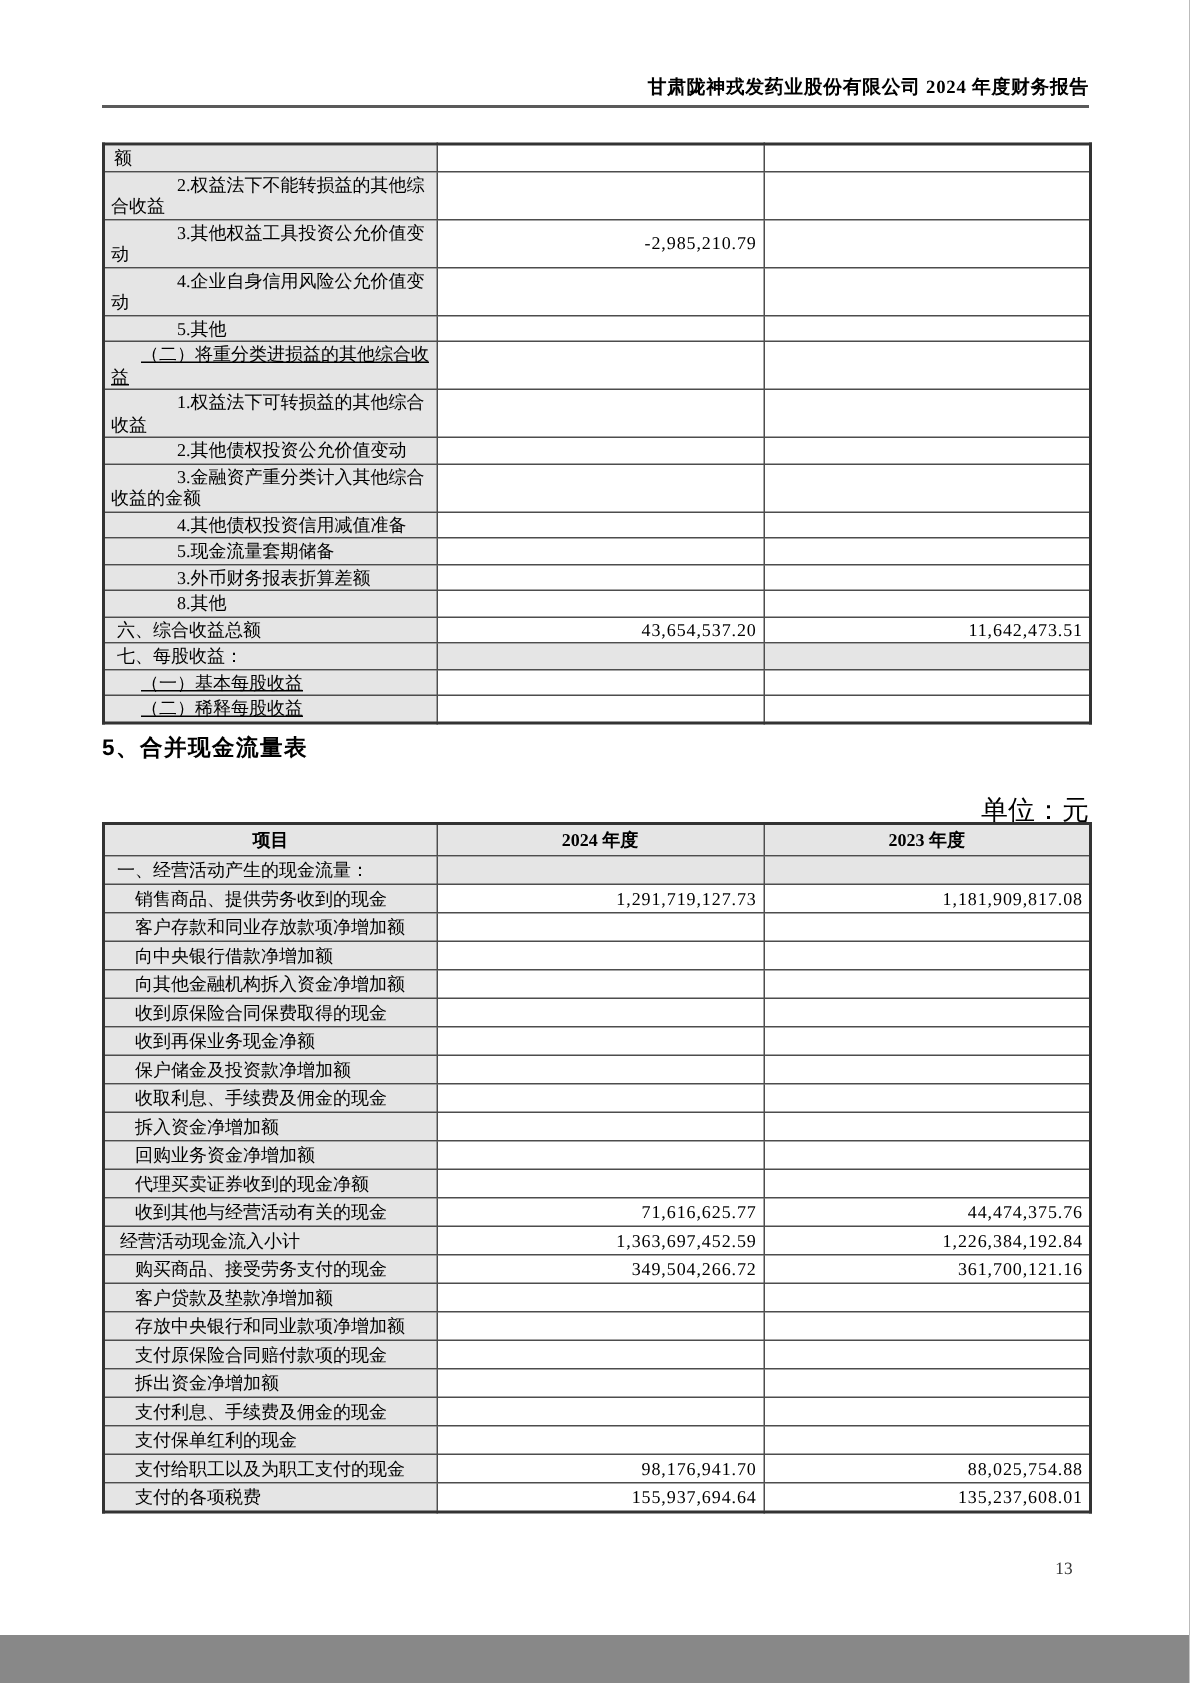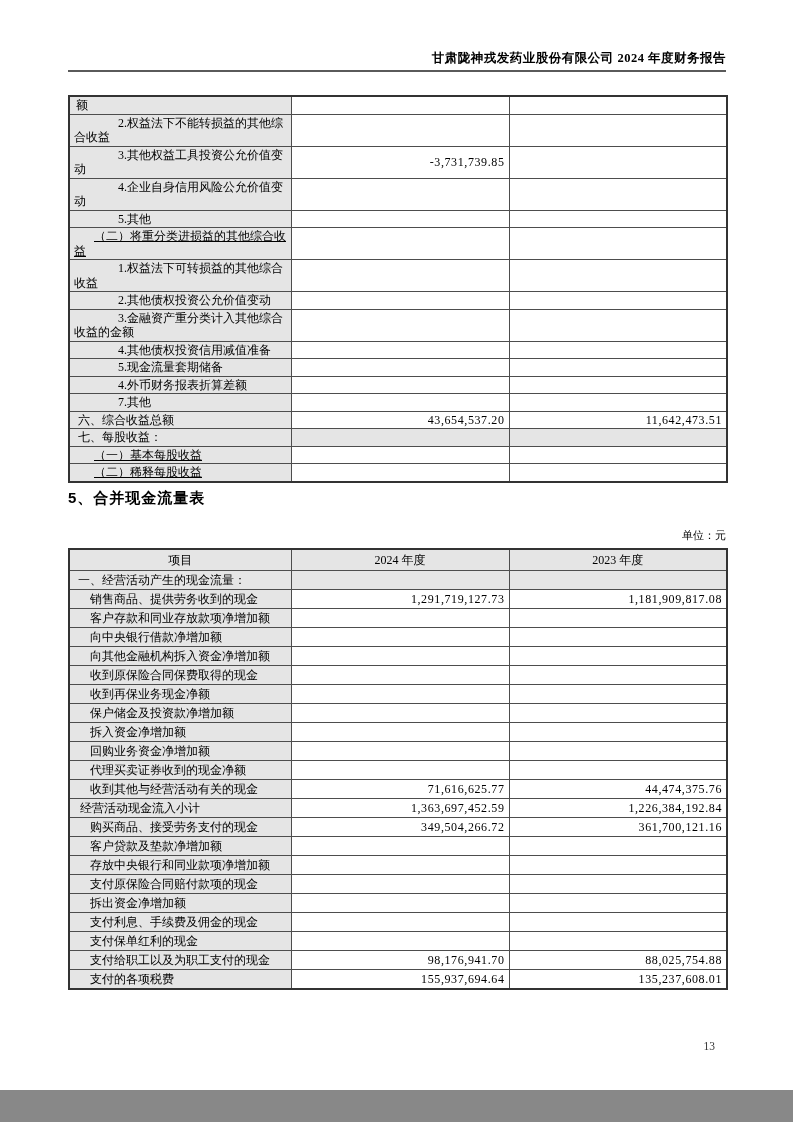--- a/index.html
+++ b/index.html
@@ -34,37 +34,37 @@
     word-break:break-all;
   }
   table.rpt{border:2px solid #333;}
   .t1{top:95px;}
   .t2{top:548px;}
   .t2 td{height:16px;}
   td.lab{background:#e5e5e5;text-align:left;}
   tr.shaded td{background:#e5e5e5;}
   td.num{text-align:right;padding-right:8px;letter-spacing:0.6px;background:#fff;}
   tr.shaded td.num{background:#e5e5e5;}
-  th.colhead{background:#e5e5e5;text-align:center;font-weight:normal;height:18px;}
+  th.colhead{background:#e5e5e5;text-align:center;font-weight:bold;height:18px;}
   
   .ind-none{text-indent:2px;}
   .ind-num{text-indent:44px;}
   .ind-paren{text-indent:20px;text-decoration:underline;}
   .ind-top{text-indent:4px;}
   .ind-sec{text-indent:4px;}
   .ind-detail{text-indent:16px;}
   .ind-sub{text-indent:6px;}
   .section-heading{
     position:absolute;top:489px;left:68px;
     font-size:15px;font-weight:bold;letter-spacing:1px;
     font-family:Liberation Sans, sans-serif;
   }
   .unit-label{
     position:absolute;top:528px;right:67px;
-    font-size:11px;
+    font-size:18px;
   }
   .page-number{
     position:absolute;top:1040px;right:78px;
     font-size:11.5px;color:#333;
   }
 </style>
 </head>
 <body>
 
 <div class="page">
@@ -85,21 +85,21 @@
           <td class="num"></td>
           <td class="num"></td>
         </tr>
         <tr>
           <td class="lab ind-num">2.权益法下不能转损益的其他综合收益</td>
           <td class="num"></td>
           <td class="num"></td>
         </tr>
         <tr>
           <td class="lab ind-num">3.其他权益工具投资公允价值变动</td>
-          <td class="num">-3,731,739.85</td>
+          <td class="num">-2,985,210.79</td>
           <td class="num"></td>
         </tr>
         <tr>
           <td class="lab ind-num">4.企业自身信用风险公允价值变动</td>
           <td class="num"></td>
           <td class="num"></td>
         </tr>
         <tr>
           <td class="lab ind-num">5.其他</td>
           <td class="num"></td>
@@ -129,26 +129,26 @@
           <td class="lab ind-num">4.其他债权投资信用减值准备</td>
           <td class="num"></td>
           <td class="num"></td>
         </tr>
         <tr>
           <td class="lab ind-num">5.现金流量套期储备</td>
           <td class="num"></td>
           <td class="num"></td>
         </tr>
         <tr>
-          <td class="lab ind-num">4.外币财务报表折算差额</td>
-          <td class="num"></td>
-          <td class="num"></td>
-        </tr>
-        <tr>
-          <td class="lab ind-num">7.其他</td>
+          <td class="lab ind-num">3.外币财务报表折算差额</td>
+          <td class="num"></td>
+          <td class="num"></td>
+        </tr>
+        <tr>
+          <td class="lab ind-num">8.其他</td>
           <td class="num"></td>
           <td class="num"></td>
         </tr>
         <tr>
           <td class="lab ind-top">六、综合收益总额</td>
           <td class="num">43,654,537.20</td>
           <td class="num">11,642,473.51</td>
         </tr>
         <tr class="shaded">
           <td class="lab ind-top">七、每股收益：</td>
@@ -220,20 +220,25 @@
           <td class="lab ind-detail">收到再保业务现金净额</td>
           <td class="num"></td>
           <td class="num"></td>
         </tr>
         <tr>
           <td class="lab ind-detail">保户储金及投资款净增加额</td>
           <td class="num"></td>
           <td class="num"></td>
         </tr>
         <tr>
+          <td class="lab ind-detail">收取利息、手续费及佣金的现金</td>
+          <td class="num"></td>
+          <td class="num"></td>
+        </tr>
+        <tr>
           <td class="lab ind-detail">拆入资金净增加额</td>
           <td class="num"></td>
           <td class="num"></td>
         </tr>
         <tr>
           <td class="lab ind-detail">回购业务资金净增加额</td>
           <td class="num"></td>
           <td class="num"></td>
         </tr>
         <tr>

